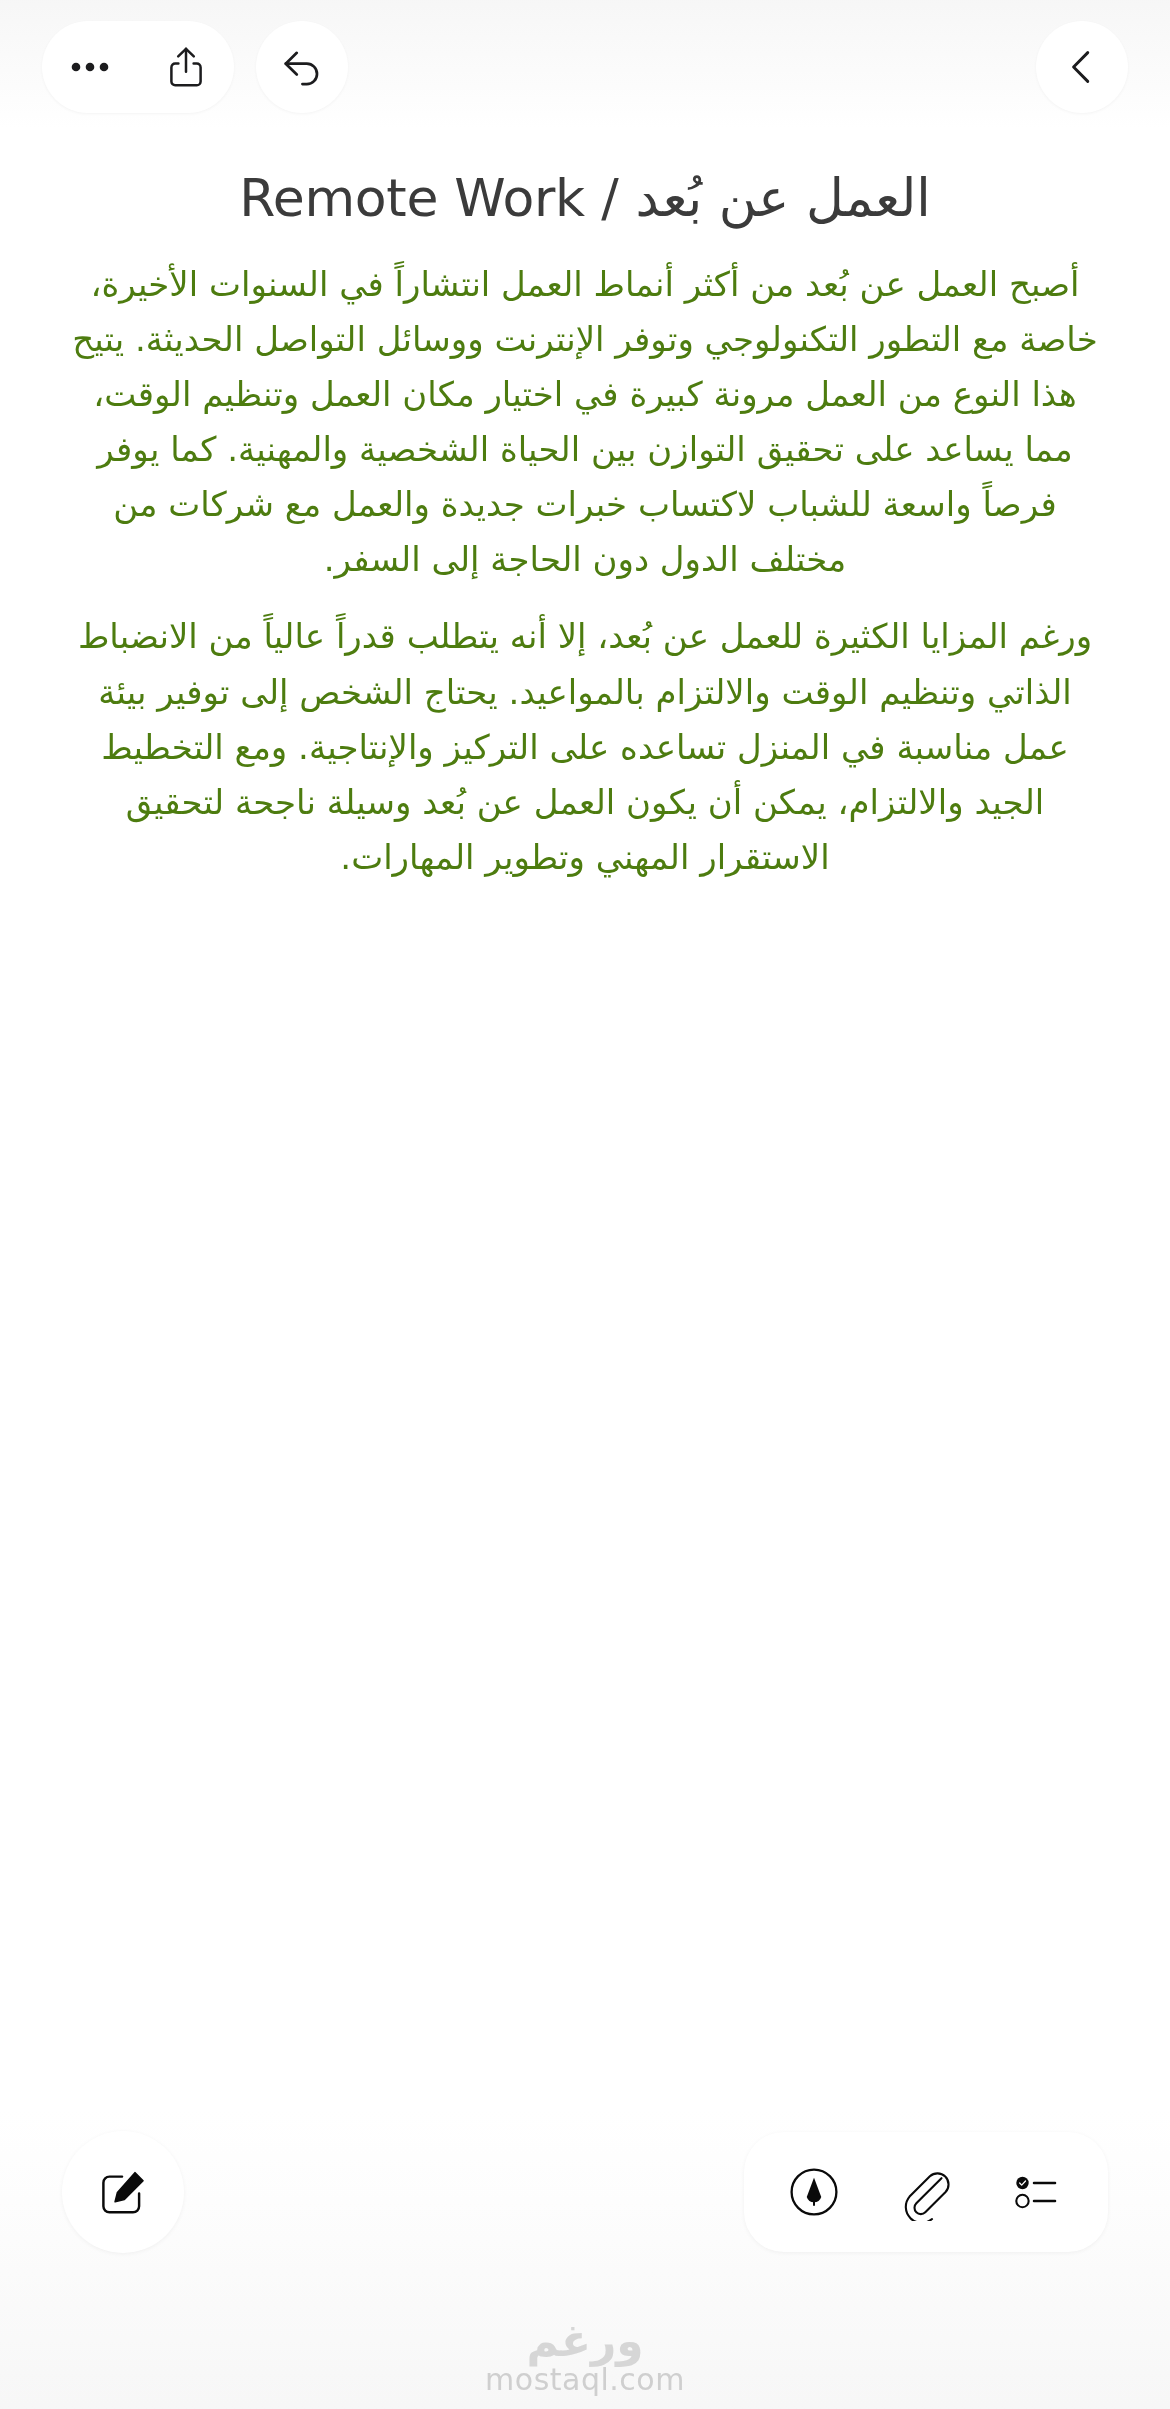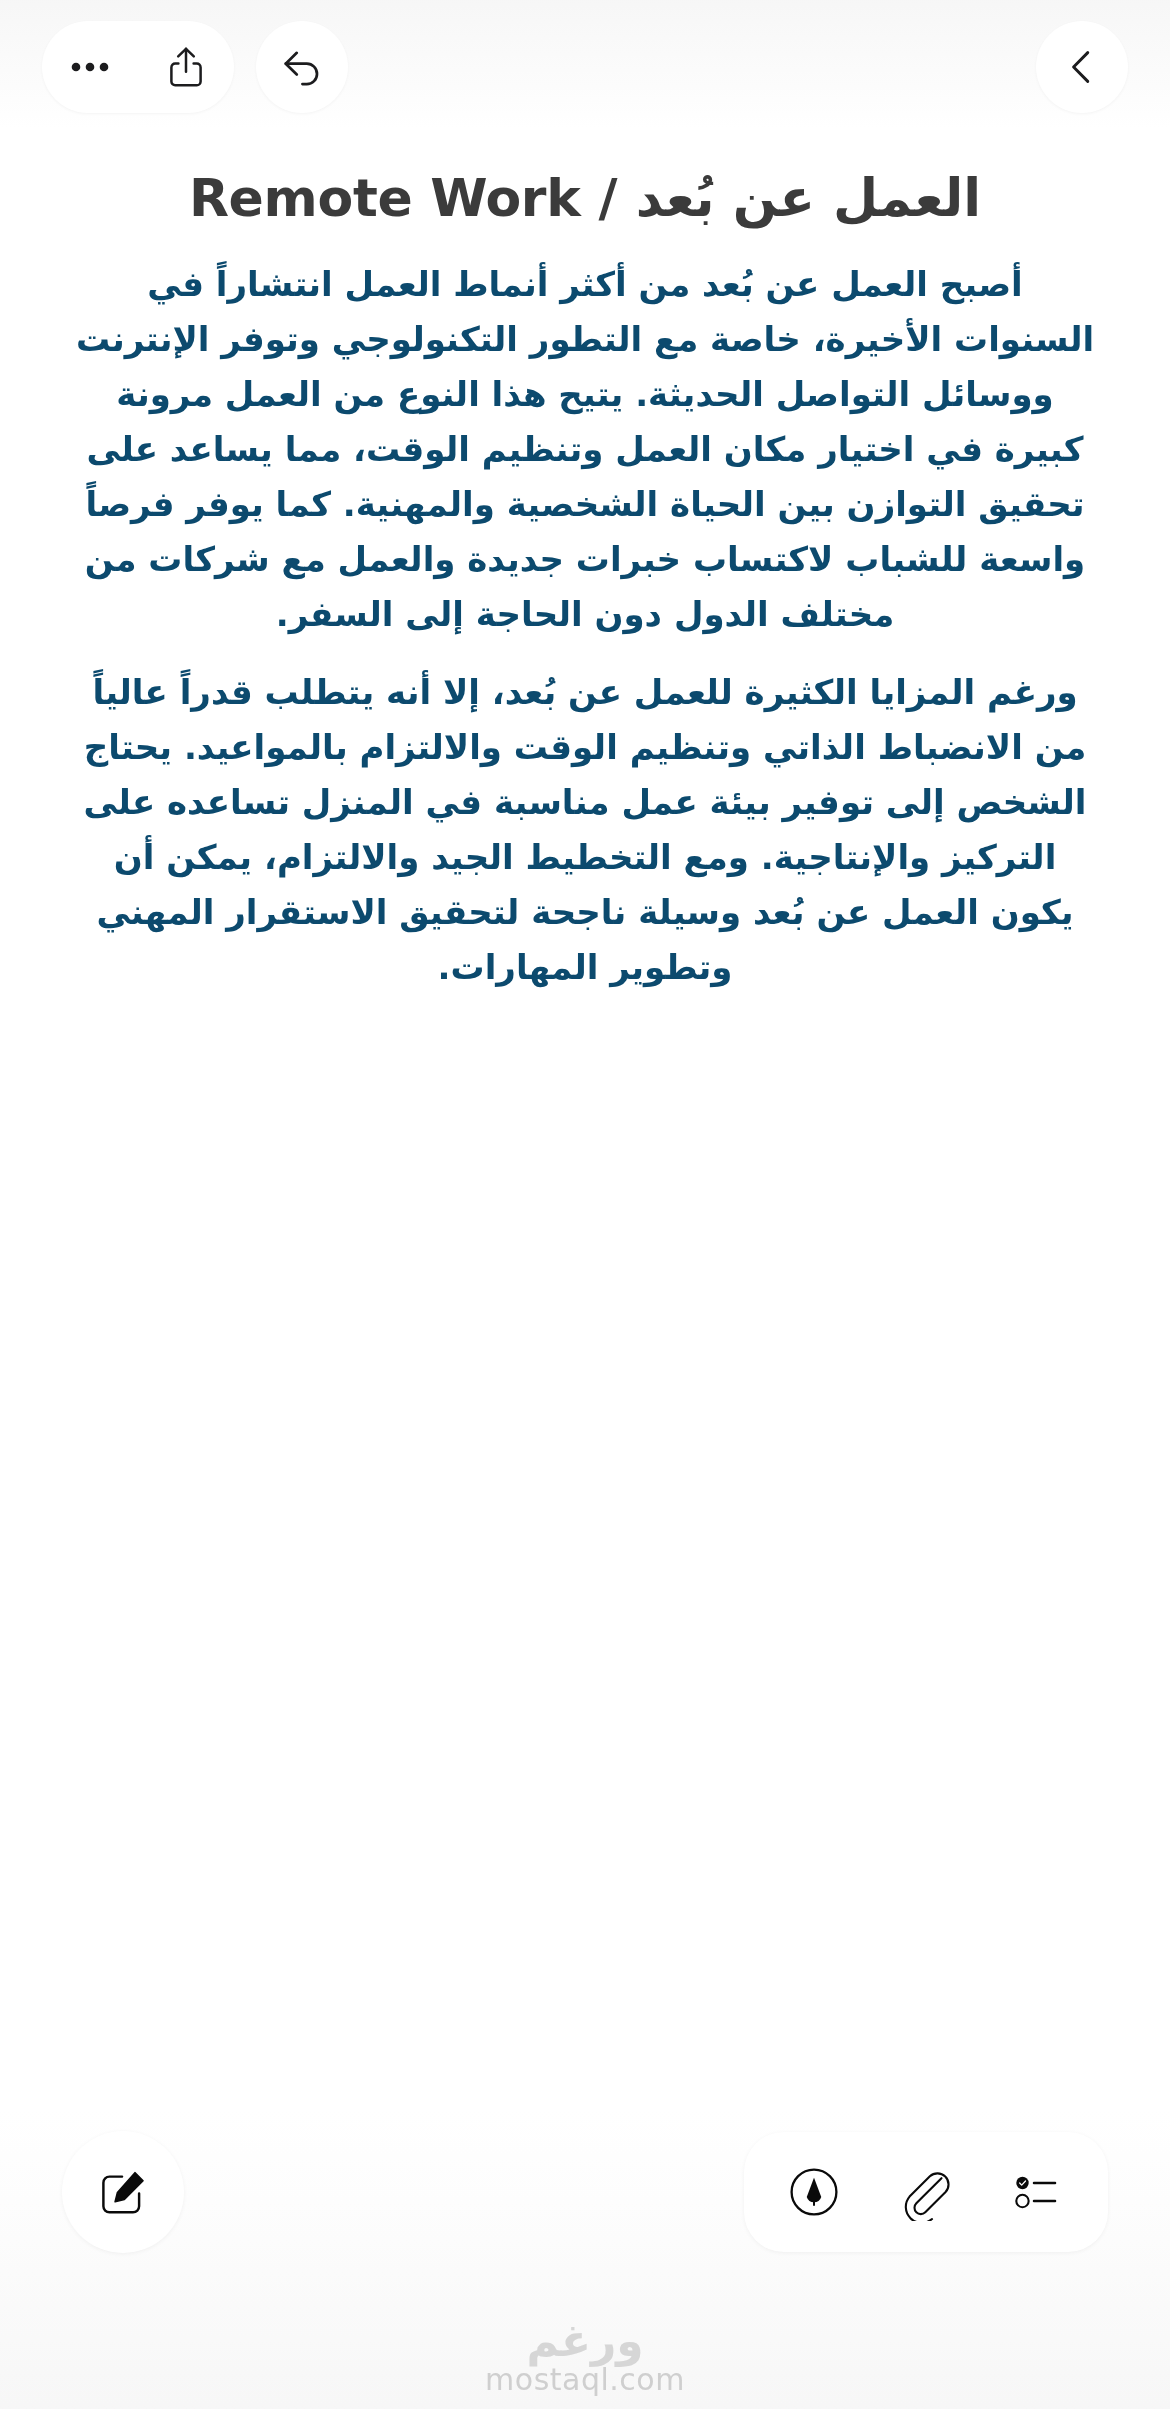--- a/index.html
+++ b/index.html
@@ -98,34 +98,34 @@
     width: 1170px;
     height: 2000px;
     padding: 0 62px;
     z-index: 1;
   }
 
   .note-title {
     direction: rtl;
     text-align: center;
     font-size: 52px;
-    font-weight: 700;
+    font-weight: 400;
     color: #3b3b3b;
     line-height: 1.25;
     letter-spacing: -0.3px;
     margin: 38px 0 26px 0;
     white-space: nowrap;
   }
 
   .note-para {
     direction: rtl;
     text-align: center;
     font-size: 34px;
-    font-weight: 700;
-    color: #0c4a6e;
+    font-weight: 400;
+    color: #4d7c0f;
     line-height: 1.62;
     margin: 0;
     padding: 0 10px;
   }
   .note-para + .note-para { margin-top: 22px; }
 
   
   .toolbar-bottom {
     position: absolute;
     left: 0; bottom: 152px;

